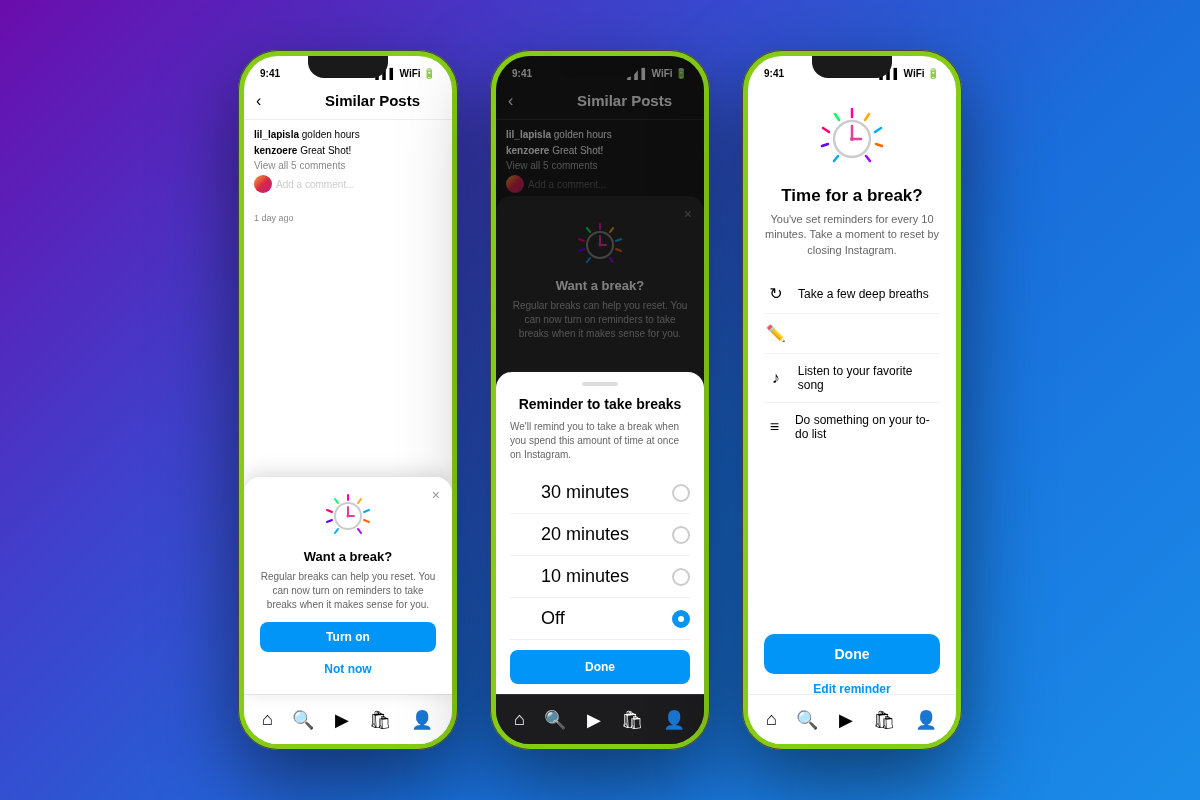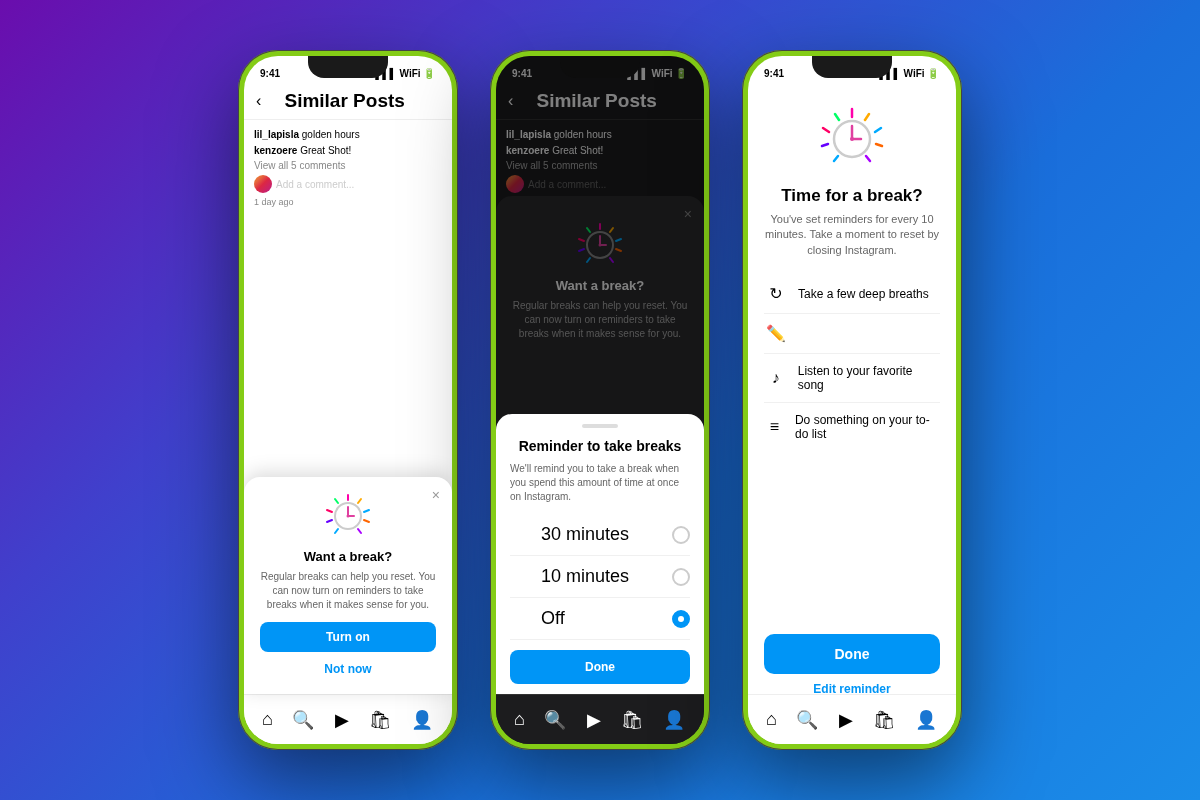--- a/index.html
+++ b/index.html
@@ -90,22 +90,22 @@
     .nav-back {
       font-size: 16px;
       color: #000;
       margin-right: 8px;
     }
 
     .nav-back.dark { color: #fff; }
 
     .nav-title {
       flex: 1;
-      text-align: center;
-      font-size: 19px;
+      text-align: right;
+      font-size: 15px;
       font-weight: 700;
       color: #000;
       margin-right: 20px;
     }
 
     .nav-title.dark { color: #fff; }
 
     
     .comments-area {
       padding: 8px 10px 4px;
@@ -131,21 +131,21 @@
       font-size: 10px;
       margin-bottom: 4px;
     }
 
     .view-all.dark { color: #aaa; }
 
     .add-comment {
       display: flex;
       align-items: center;
       gap: 4px;
-      margin-bottom: 4px;
+      margin-bottom: 20px;
     }
 
     .avatar-small {
       width: 18px;
       height: 18px;
       border-radius: 50%;
       background: linear-gradient(135deg, #f09433, #e6683c, #dc2743, #cc2366, #bc1888);
       flex-shrink: 0;
     }
 
@@ -635,20 +635,24 @@
     <div class="reminder-sheet">
       <div class="sheet-handle"></div>
       <div class="sheet-title">Reminder to take breaks</div>
       <div class="sheet-desc">We'll remind you to take a break when you spend this amount of time at once on Instagram.</div>
 
       <div class="radio-option">
         <span class="radio-label">30 minutes</span>
         <div class="radio-circle"></div>
       </div>
       <div class="radio-option">
+        <span class="radio-label">20 minutes</span>
+        <div class="radio-circle"></div>
+      </div>
+      <div class="radio-option">
         <span class="radio-label">10 minutes</span>
         <div class="radio-circle"></div>
       </div>
       <div class="radio-option">
         <span class="radio-label">Off</span>
         <div class="radio-circle selected"></div>
       </div>
 
       <button class="done-btn">Done</button>
     </div>

